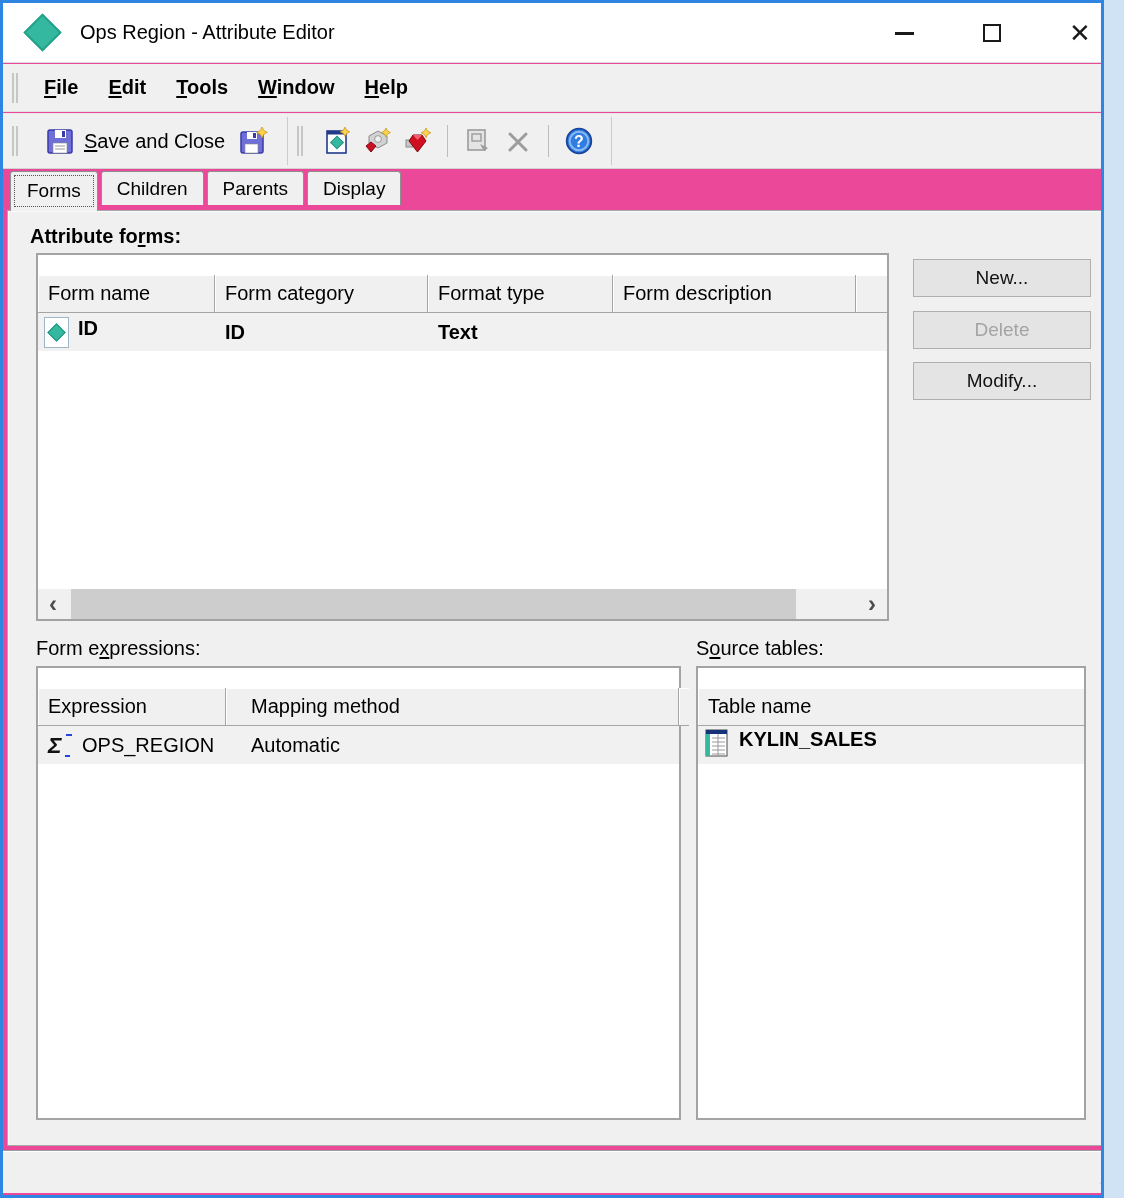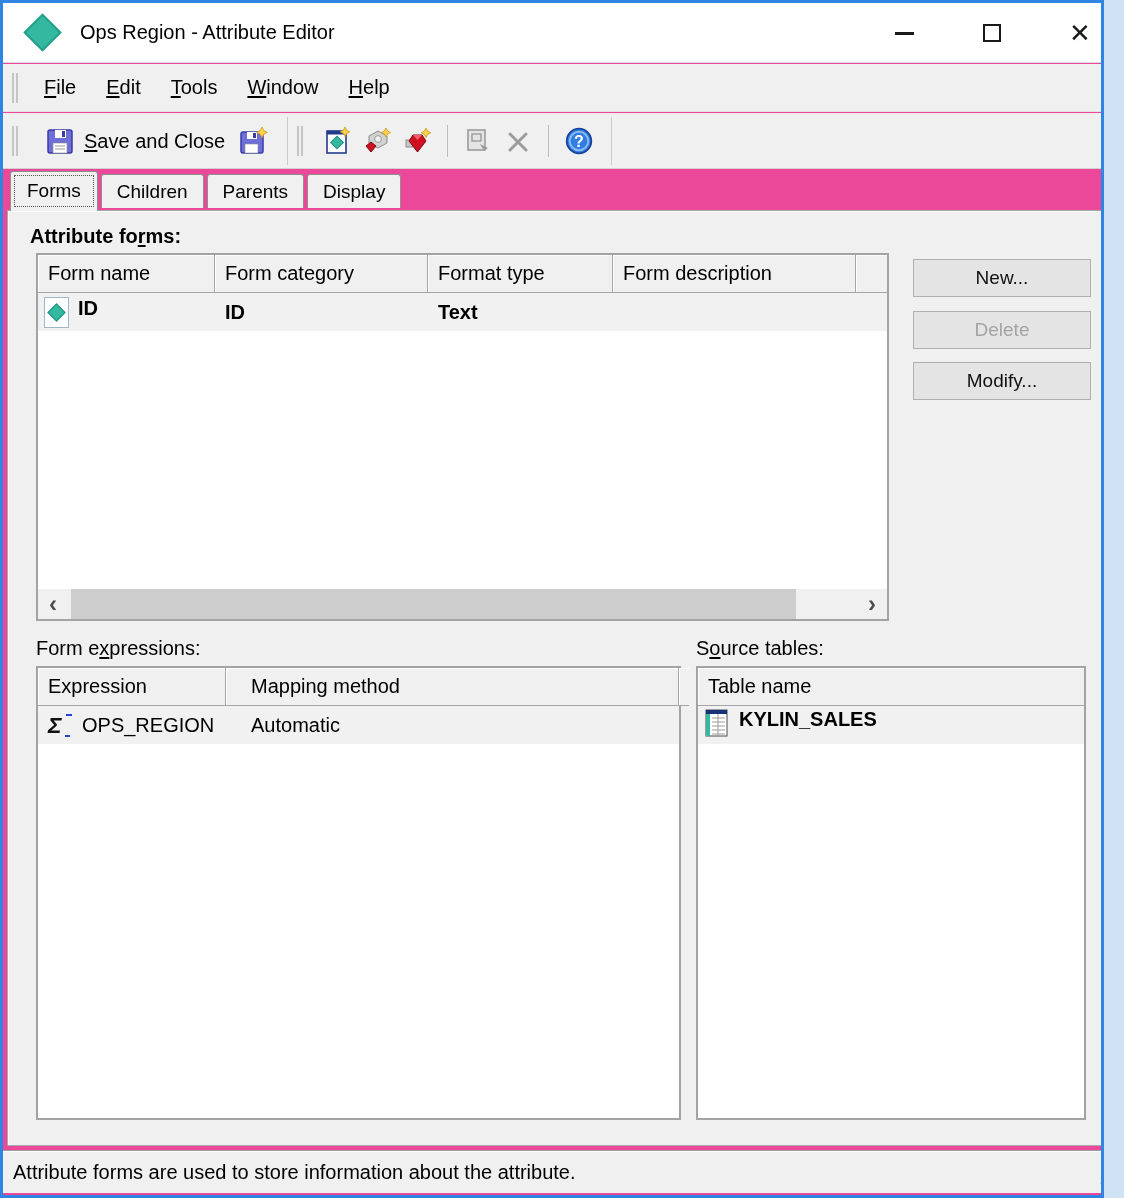--- a/index.html
+++ b/index.html
@@ -31,57 +31,57 @@
   
   .menubar {
     position:absolute; left:0; top:61px; width:1118px; height:48px;
     background:#f0f0f0; border-bottom:1px solid #e2e2e2;
     display:flex; align-items:center;
   }
   .gripper {
     width:6px; height:30px; margin:0 14px 0 9px; flex:none;
     border-left:2px solid #c6c6c6; border-right:2px solid #c6c6c6;
   }
-  .menu-item { font-size:20px; color:#000; padding:0 12px; margin-right:6px; }
+  .menu-item { font-size:20px; color:#000; padding:0 12px; margin-right:6px;font-weight:bold; }
 
   
   .toolbar {
     position:absolute; left:0; top:110px; width:1118px; height:56px;
     background:#f0f0f0; border-top:1px solid #eaeaea; border-bottom:1px solid #d2d2d2;
     display:flex; align-items:center;
   }
   .band { display:flex; align-items:center; height:48px; }
   .band-2 { border-left:1px solid #cbcbcb; border-right:1px solid #cbcbcb; padding:0 12px 0 0; margin-left:14px; }
   .tb-btn { display:flex; align-items:center; gap:4px; padding:0 8px; font-size:20px; color:#000; }
   .tb-icon { width:30px; height:30px; display:flex; align-items:center; justify-content:center; flex:none; margin:0 5px; }
   .tb-sep { width:1px; height:32px; background:#bcbcbc; margin:0 10px; flex:none; }
 
   
-  .tabs { position:absolute; left:7px; top:168px; display:flex; align-items:center; z-index:5; }
+  .tabs { position:absolute; left:7px; top:168px; display:flex; align-items:flex-start; z-index:5; }
   .tab {
     font-size:19px; color:#000; background:#f0f0f0;
     border:1px solid #8f8f8f; border-bottom:none;
     border-radius:3px 3px 0 0; padding:6px 15px 6px; margin-right:3px; height:34px;
   }
   .tab.active {
     height:40px; padding:8px 16px 10px; position:relative; z-index:6;
     outline:1px dotted #555; outline-offset:-5px;
   }
 
   
   .panel {
     position:absolute; left:4px; top:207px; width:1111px; height:936px;
     background:#f0f0f0; border:1px solid #a8a8a8;
     box-shadow: inset 1px 1px 0 #fbfbfb;
   }
   .panel-label { position:absolute; font-size:20px; color:#000; }
 
   
   .lv { position:absolute; background:#fff; border:2px solid #a3a3a3; }
-  .hrow { display:flex; height:38px; background:#f0f0f0; }
+  .hrow { display:flex; height:38px; background:#f0f0f0;margin-top:20px; }
   .hcell {
     border-right:1px solid #a5a5a5; border-bottom:1px solid #a5a5a5;
     box-shadow: inset 1px 1px 0 #ffffff;
     font-size:20px; line-height:36px; padding-left:10px; color:#000;
     background:#f0f0f0; flex:none; overflow:hidden; white-space:nowrap;
   }
   .hcell.fill { flex:1; border-right:none; }
   .lv-row { display:flex; align-items:center; height:38px; background:#f1f1f1; font-size:20px; }
   .lv-cell { flex:none; padding-left:10px; overflow:hidden; white-space:nowrap; display:flex; align-items:flex-start; }
   .bold { font-weight:bold; }
@@ -321,21 +321,20 @@
             </svg>
           </span>
           <span>KYLIN_SALES</span>
         </span>
       </div>
     </div>
 
   </div>
 
   <div class="statusbar">
-    <span>Attribute forms are used to store information about the attribute.</span>
     <span class="resize-grip">
       <svg width="22" height="22" viewBox="0 0 22 22">
         <g stroke="#9a9a9a" stroke-width="2">
           <line x1="20" y1="4" x2="4" y2="20"></line>
           <line x1="20" y1="10" x2="10" y2="20"></line>
           <line x1="20" y1="16" x2="16" y2="20"></line>
         </g>
       </svg>
     </span>
   </div>

